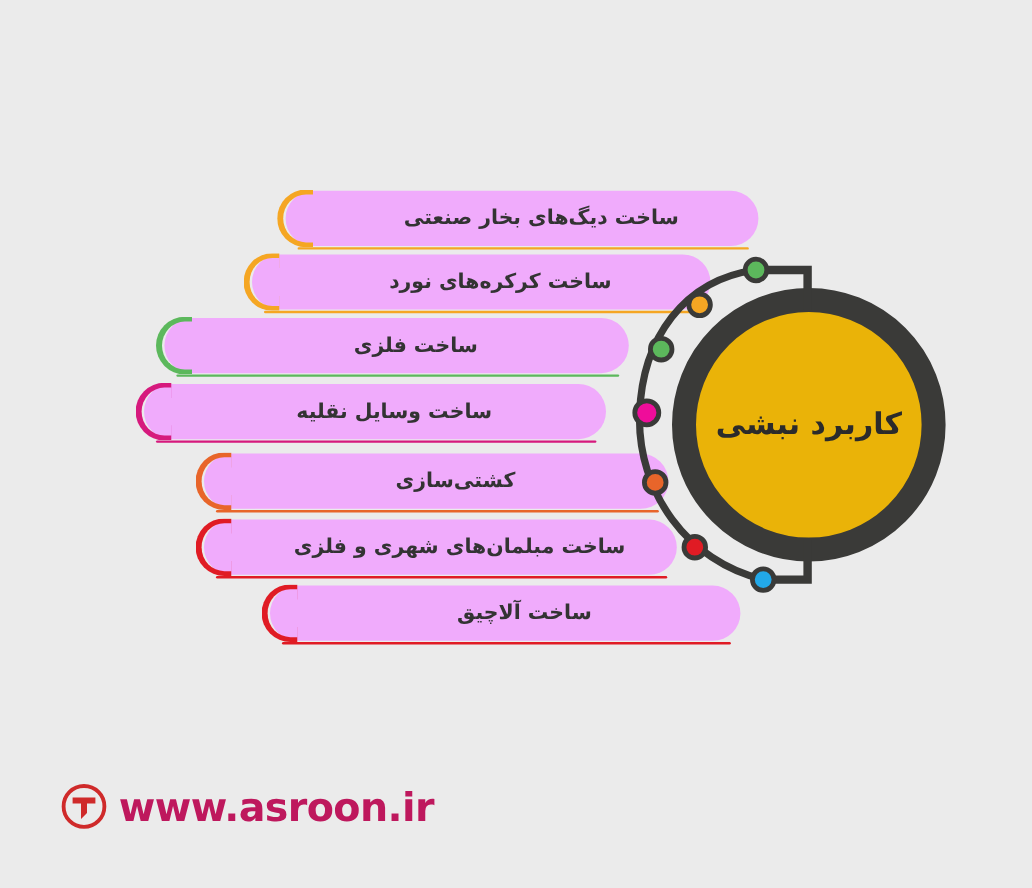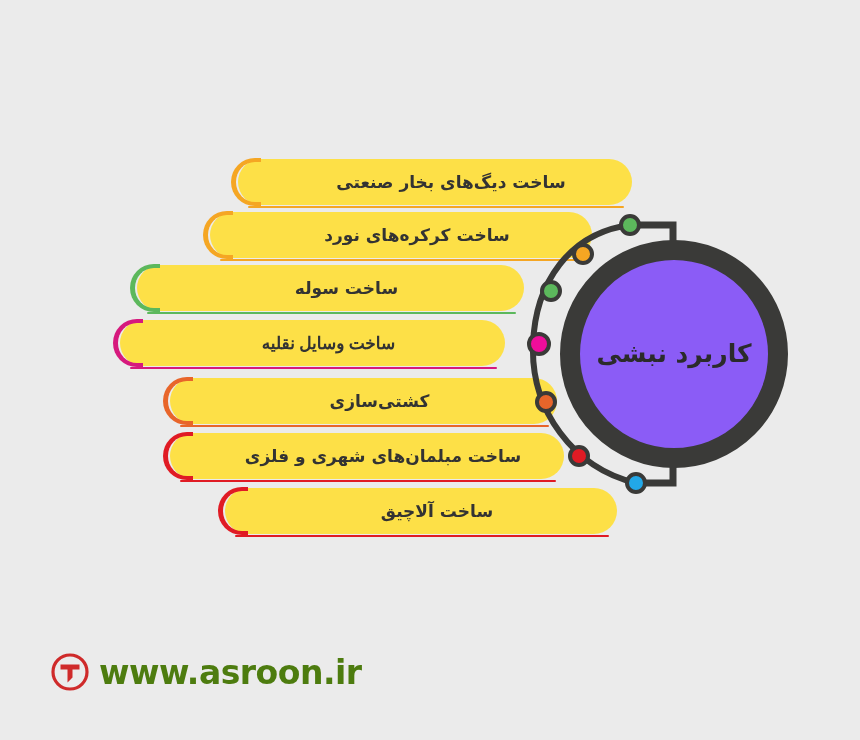--- a/index.html
+++ b/index.html
@@ -19,21 +19,21 @@
   #infographic {
     position: absolute;
     inset: 0;
   }
 
   
   .bar {
     position: absolute;
     height: 46px;
     border-radius: 23px;
-    background: #fde047;
+    background: #f0abfc;
     box-sizing: border-box;
     display: flex;
     align-items: center;
     justify-content: center;
     z-index: 3;
     padding-left: 32px;
   }
 
   
   .bar .cap {
@@ -73,21 +73,21 @@
   }
 
   
   #hub {
     position: absolute;
     left: 560px;
     top: 240px;
     width: 228px;
     height: 228px;
     border-radius: 50%;
-    background: #8b5cf6;
+    background: #eab308;
     border: 20px solid #3a3a38;
     box-sizing: border-box;
     display: flex;
     flex-direction: column;
     align-items: center;
     justify-content: center;
     z-index: 4;
   }
   #hub .hub-line {
     font-size: 25px;
@@ -121,21 +121,21 @@
     z-index: 6;
   }
   #footer .logo-mark {
     width: 40px;
     height: 40px;
     flex: 0 0 40px;
   }
   #footer .site-url {
     font-size: 33px;
     font-weight: bold;
-    color: #4d7c0f;
+    color: #be185d;
     letter-spacing: -0.5px;
     font-family: "DejaVu Sans", "Liberation Sans", sans-serif;
   }
 </style>
 </head>
 <body>
 
 <div id="infographic">
 
   <svg id="track" viewBox="0 0 860 740">
@@ -163,24 +163,24 @@
 
   <div class="bar" style="left:180px; top:212px; width:382px; color:#f5a623;margin-left:30px;">
     <span class="cap"></span>
     <span class="underline"></span>
     <span class="bar-label">ساخت کرکره‌های نورد</span>
   </div>
 
   <div class="bar" style="left:137px; top:265px; width:387px; color:#5cb85c;">
     <span class="cap"></span>
     <span class="underline"></span>
-    <span class="bar-label">ساخت سوله</span>
-  </div>
-
-  <div class="bar" style="left:120px; top:320px; width:385px; color:#d6197d;font-family:Liberation Serif, serif;">
+    <span class="bar-label">ساخت فلزی</span>
+  </div>
+
+  <div class="bar" style="left:120px; top:320px; width:385px; color:#d6197d;">
     <span class="cap"></span>
     <span class="underline"></span>
     <span class="bar-label">ساخت وسایل نقلیه</span>
   </div>
 
   <div class="bar" style="left:133px; top:378px; width:387px; color:#e8652a;margin-left:37px;">
     <span class="cap"></span>
     <span class="underline"></span>
     <span class="bar-label">کشتی‌سازی</span>
   </div>

